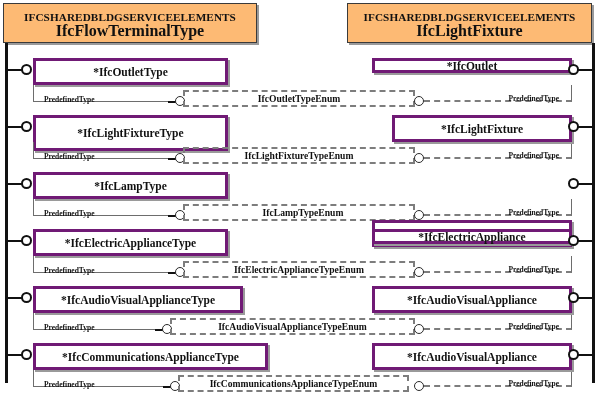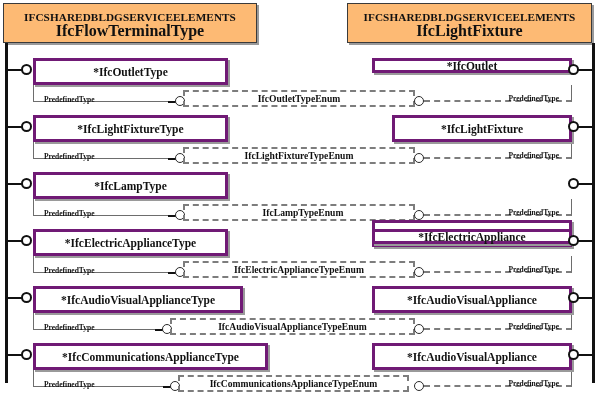--- a/index.html
+++ b/index.html
@@ -129,21 +129,21 @@
     <span>PredefinedType</span>
   </div>
   <div class="entity" style="left:372px;top:58px;width:200px;height:15px;">
     <span>*IfcOutlet</span>
   </div>
   <div class="trunk" style="left:578px;top:68.5px;width:16px;height:2.5px;"></div>
   <div class="dot" style="left:568px;top:64px;width:11px;height:11px;"></div>
 
   <div class="trunk" style="left:5px;top:125.5px;width:24px;height:2.5px;"></div>
   <div class="dot" style="left:21px;top:121px;width:11px;height:11px;"></div>
-  <div class="entity" style="left:33px;top:115px;width:195px;height:27px;">
+  <div class="entity" style="left:33px;top:115px;width:195px;height:36px;">
     <span>*IfcLightFixtureType</span>
   </div>
   <div class="attr left" style="left:33px;top:142px;width:143px;height:17px;">
     <span>PredefinedType</span>
   </div>
   <div class="trunk" style="left:168px;top:158px;width:9px;height:1.5px;"></div>
   <div class="dot thin" style="left:175px;top:153px;width:10px;height:10px;"></div>
   <div class="enum" style="left:183px;top:147px;width:232px;height:17px;">
     <span class="lbl">IfcLightFixtureTypeEnum</span>
   </div>

